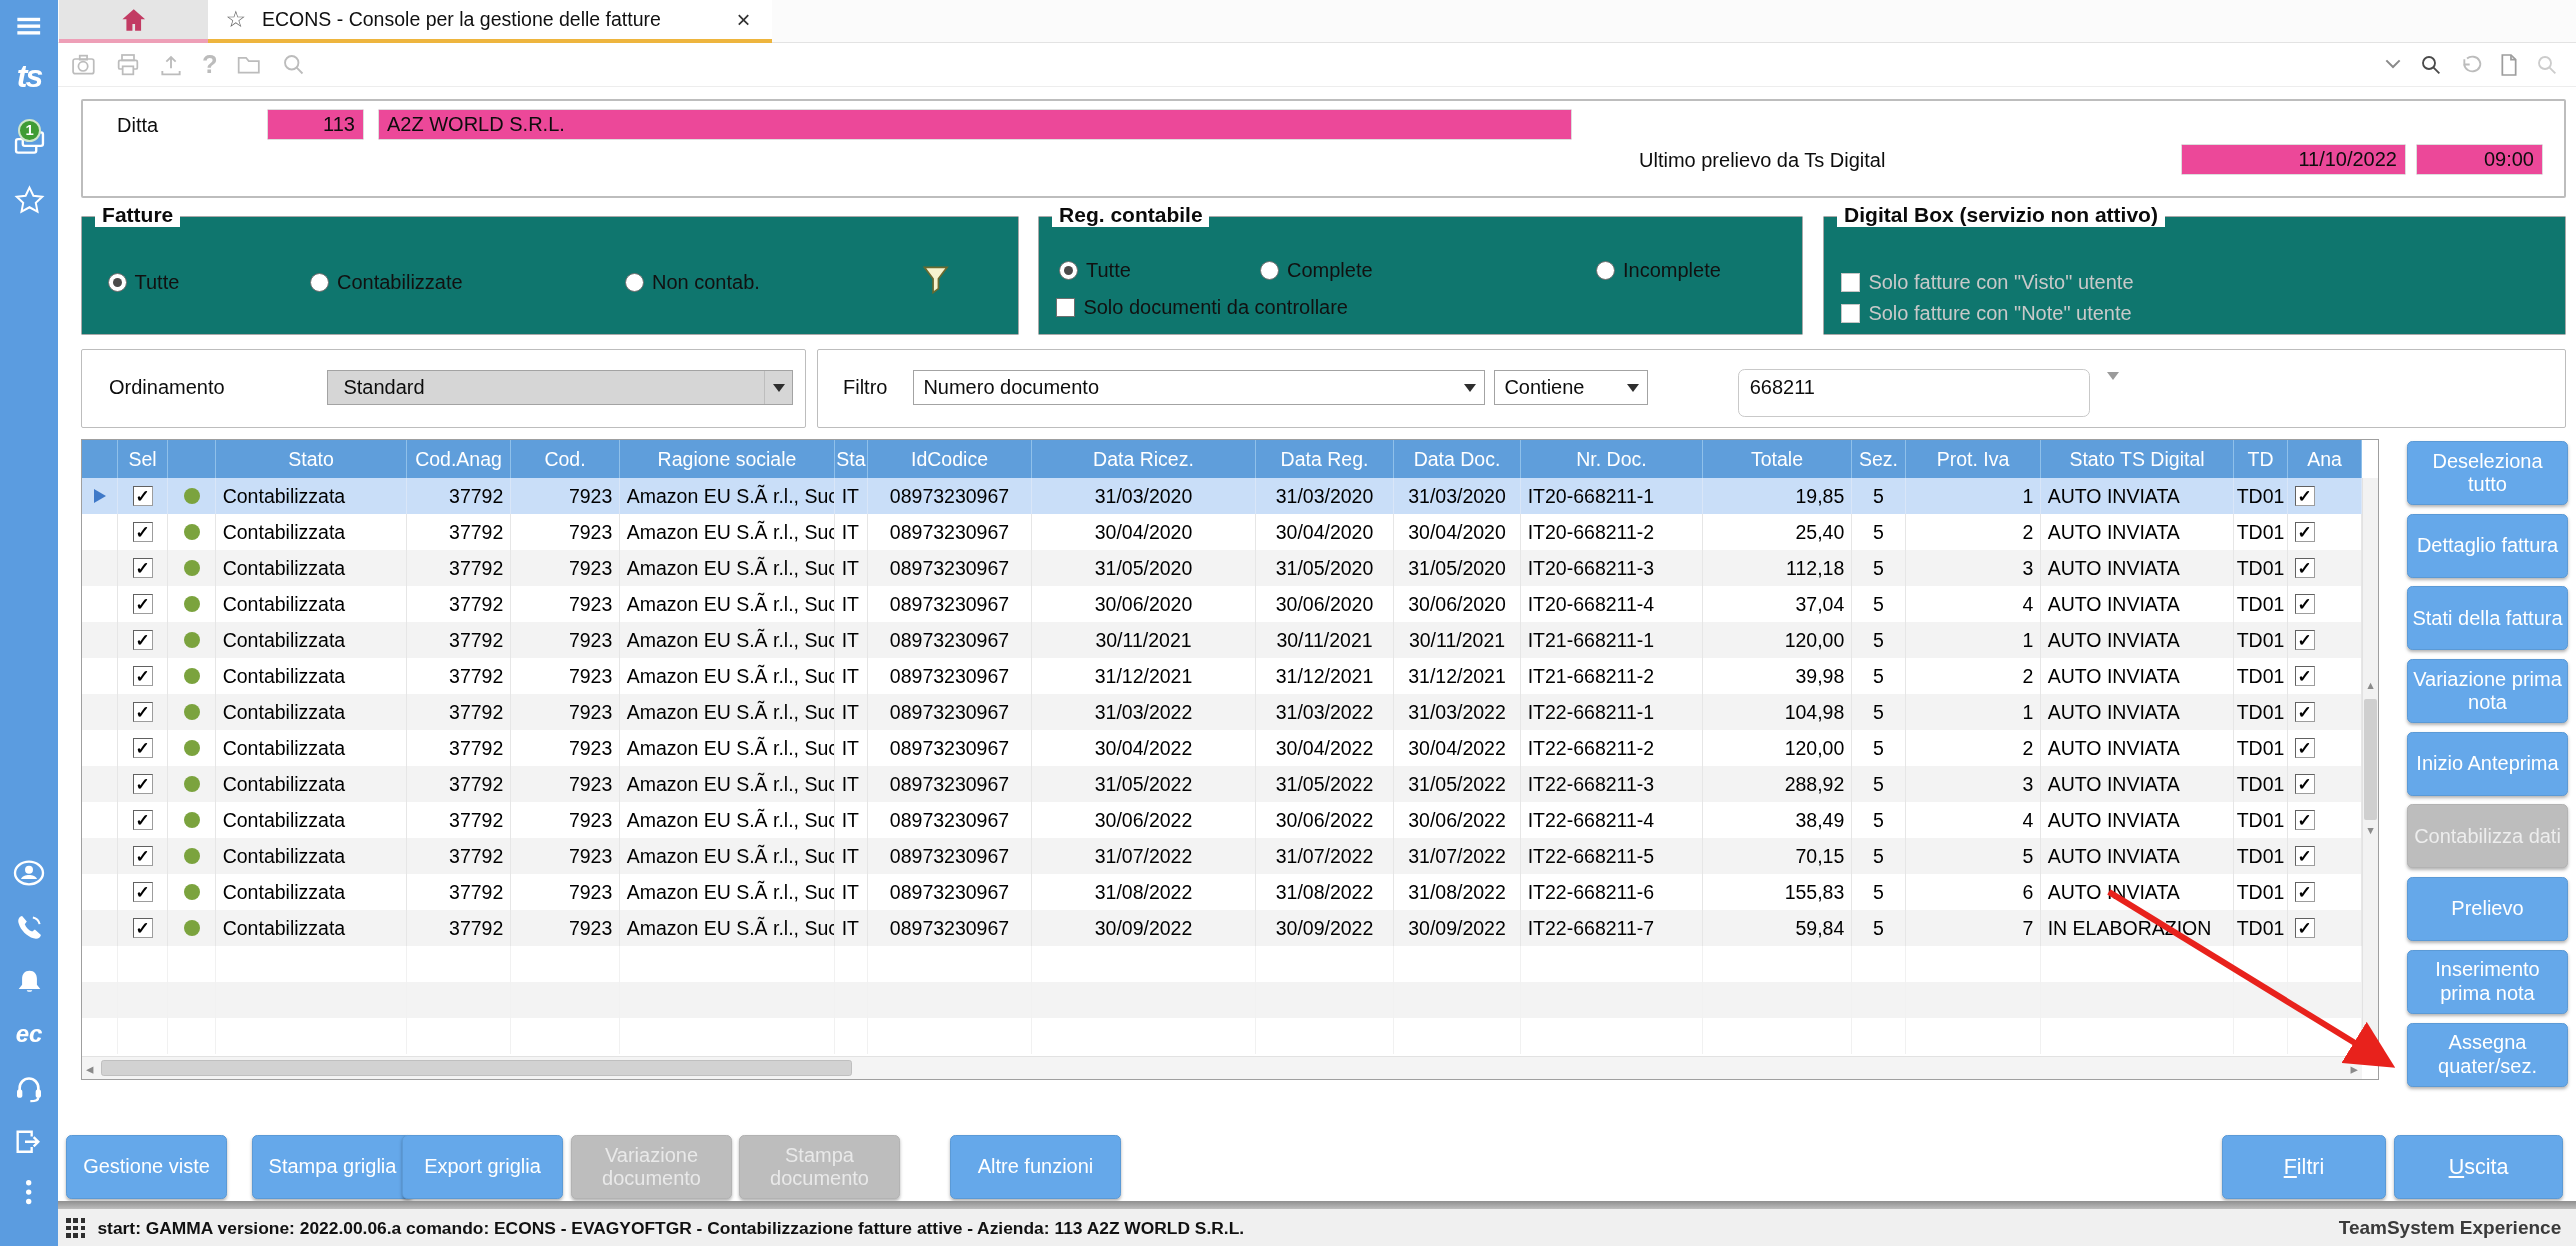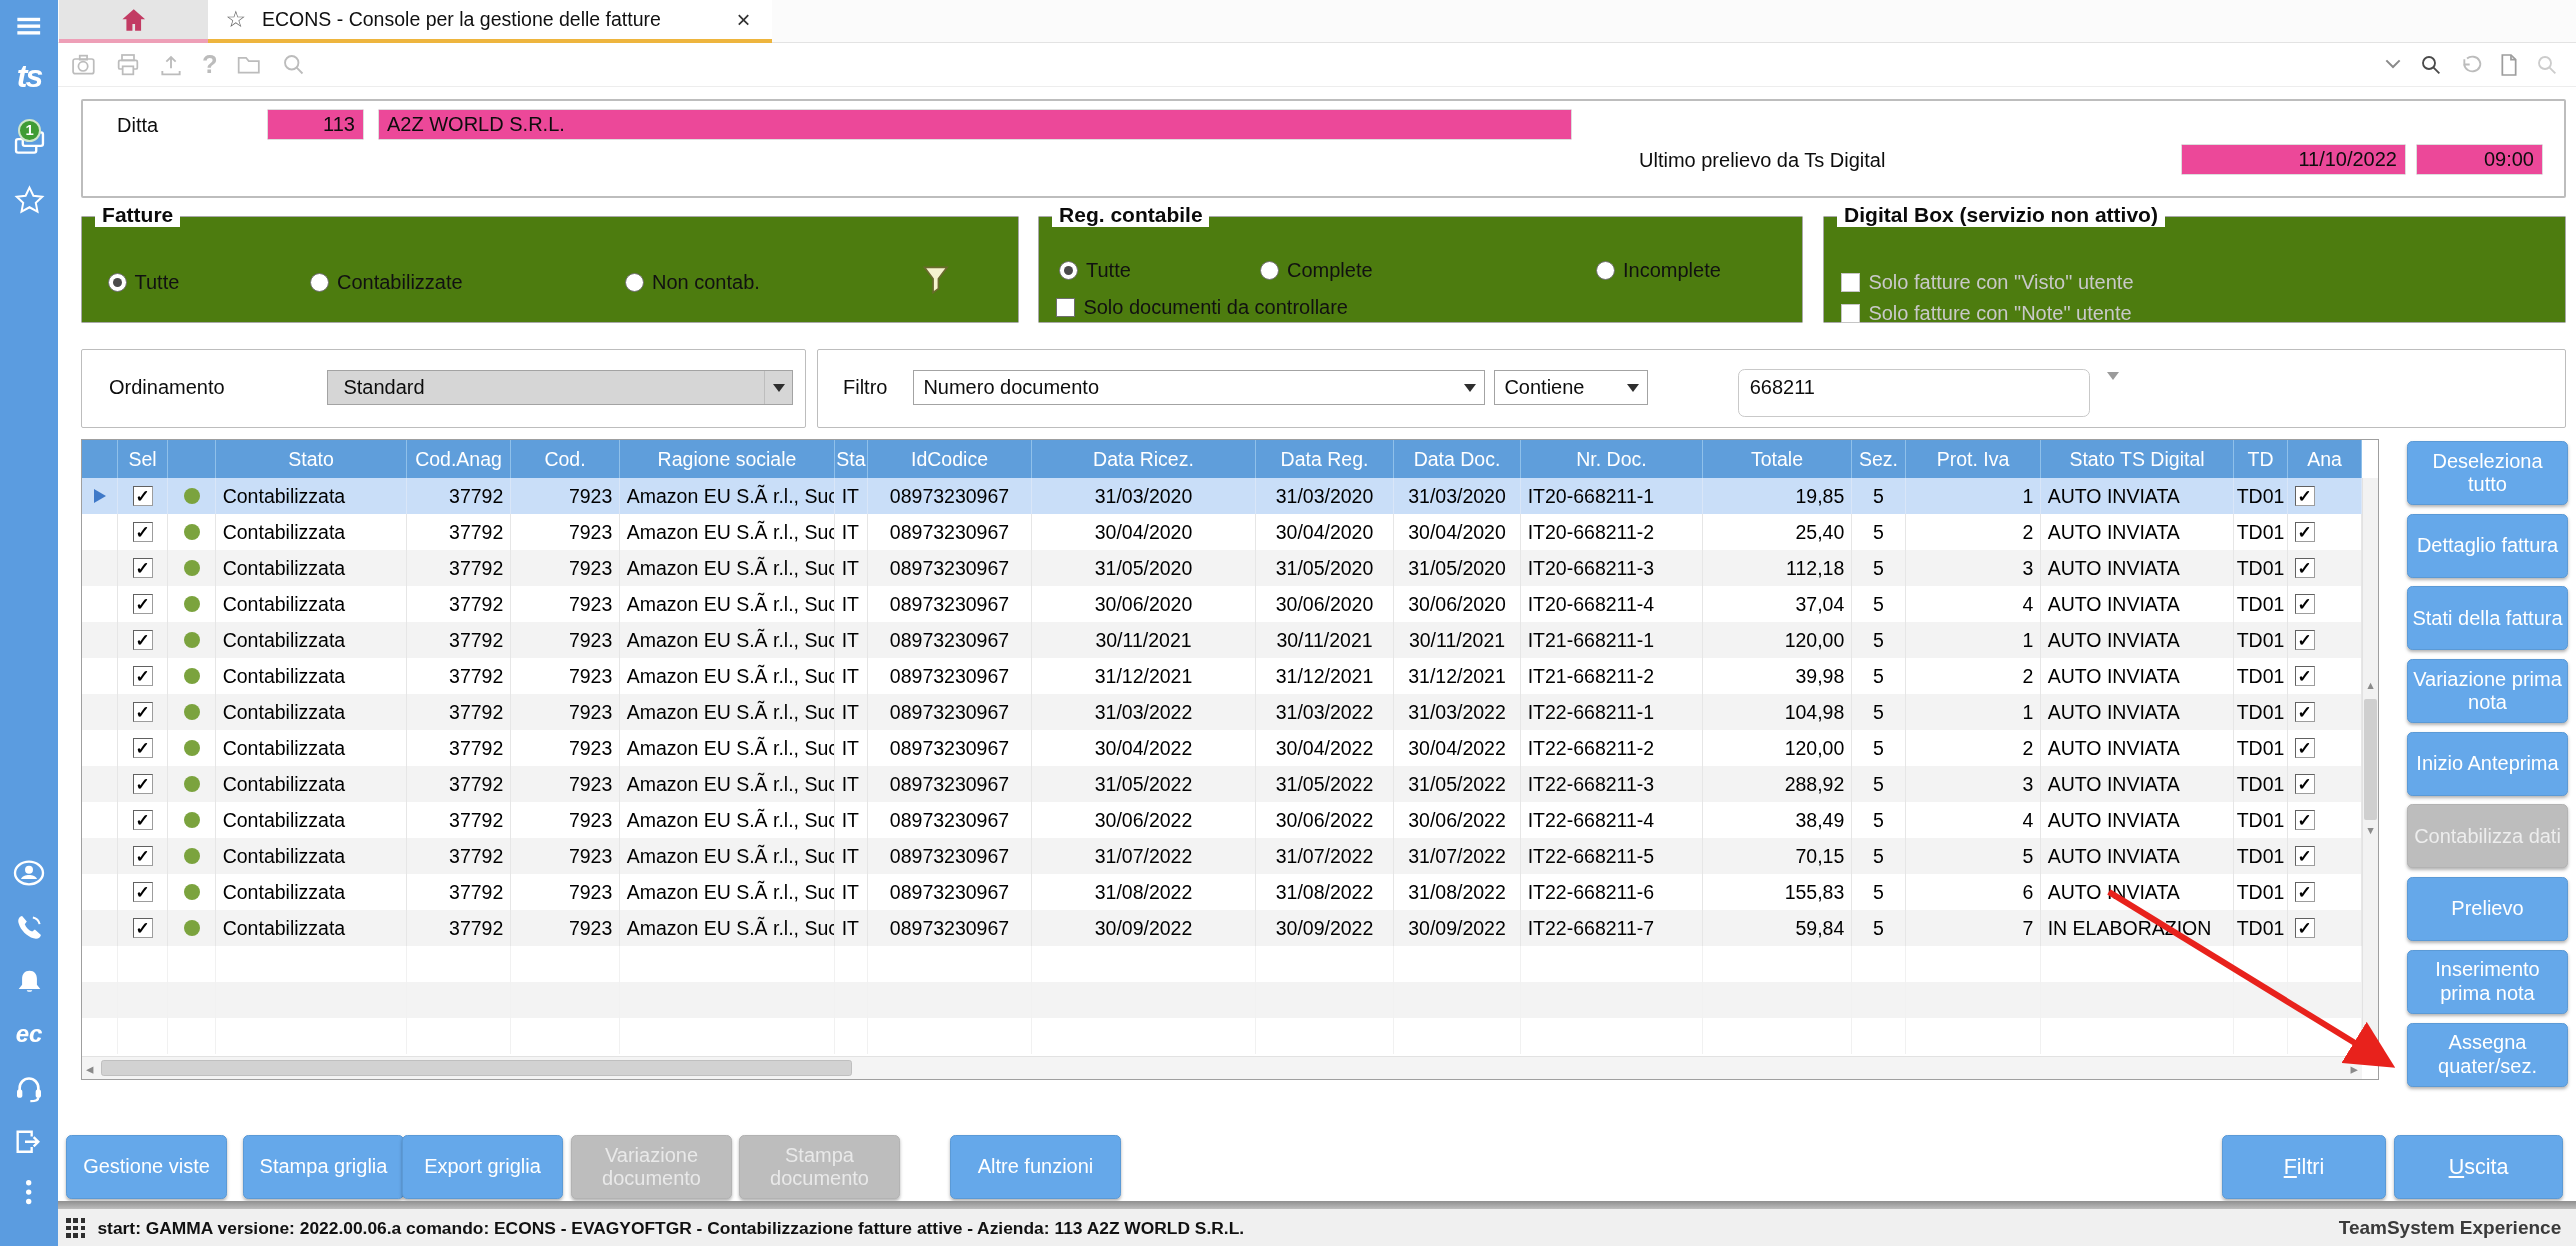--- a/index.html
+++ b/index.html
@@ -34,21 +34,21 @@
 
   
   .panel { position:absolute; border:2px solid #bdbdbd; border-radius:2px; background:#fff; }
   #header-panel { left:81px; top:99px; width:2485px; height:99px; }
   .lbl { position:absolute; font-size:20px; color:#0d0d0d; line-height:31px; white-space:nowrap; }
   .ro-field { position:absolute; height:31px; background:#ec4899; border:1.3px solid #dddddd; border-radius:1.3px;
               font-size:20px; color:#0d0d0d; line-height:28px; padding:0 8px; white-space:nowrap; overflow:hidden; }
   .ro-field.rt { text-align:right; }
 
   
-  .group { position:absolute; top:216px; height:107px; border:1.3px solid #a9a9a9; border-radius:1.3px; background:#4d7c0f; }
+  .group { position:absolute; top:216px; height:119px; border:1.3px solid #a9a9a9; border-radius:1.3px; background:#0f766e; }
   .group-legend { position:absolute; top:-14px; left:13.4px; background:#fff; padding:0 6.7px; font-size:21px; font-weight:bold; color:#0a0a0a; white-space:nowrap; }
   .opt { position:absolute; display:flex; align-items:center; white-space:nowrap; }
   .opt .txt { margin-left:8px; font-size:20px; color:#111; }
   .opt.dis .txt { color:#c9c9c9; }
   .rdot { width:19px; height:19px; border-radius:50%; border:1.3px solid #6e6e6e; background:#fff; position:relative; flex:0 0 auto; }
   .rdot.on::after { content:''; position:absolute; inset:4px; border-radius:50%; background:#4b4b4b; }
   .cbox { width:19px; height:19px; border:1.3px solid #6e6e6e; background:#fff; flex:0 0 auto; }
   .cbox.dis { border-color:#c6c6c6; }
 
   
@@ -99,21 +99,21 @@
           display:flex; align-items:center; justify-content:center; text-align:center; padding:0 4px;
           box-shadow:0 2px 3.4px rgba(0,0,0,.3); font-family:"Liberation Sans", sans-serif; cursor:pointer; }
   .sbtn.disabled { background:#bdbdbd; border-color:#b3b3b3; color:#ededed; }
 
   
   #bottom-bar { position:absolute; left:0; top:1135px; width:2576px; height:64px; }
   .bbtn { position:absolute; top:0; height:64px; width:161px; border:0.7px solid #5b9ad6; border-radius:5.4px; background:#65a8ea;
           color:#fff; font-size:20px; line-height:23.5px; display:flex; align-items:center; justify-content:center; text-align:center;
           box-shadow:0 2px 3.4px rgba(0,0,0,.3); font-family:"Liberation Sans", sans-serif; cursor:pointer; }
   .bbtn.disabled { background:#bdbdbd; border-color:#b3b3b3; color:#e9e9e9; }
-  .bbtn:nth-child(1){ left:66px; } .bbtn:nth-child(2){ left:243px; } .bbtn:nth-child(3){ left:402px; }
+  .bbtn:nth-child(1){ left:66px; } .bbtn:nth-child(2){ left:252px; } .bbtn:nth-child(3){ left:402px; }
   .bbtn:nth-child(4){ left:571px; } .bbtn:nth-child(5){ left:739px; } .bbtn:nth-child(6){ left:950px; width:171px; }
   .fbtn { position:absolute; top:0; height:64px; border:0.7px solid #5b9ad6; border-radius:5.4px; background:#65a8ea; color:#fff;
           font-size:21.5px; display:flex; align-items:center; justify-content:center; box-shadow:0 2px 3.4px rgba(0,0,0,.3); cursor:pointer; }
   .fbtn span { display:block; }
   .fbtn span::first-letter { text-decoration:underline; }
   #filtri-btn { left:2222px; width:164px; }
   #uscita-btn { left:2394px; width:169px; }
 
   
   #gray-strip { position:absolute; left:58px; top:1201px; width:2518px; height:8px; background:linear-gradient(#8f8f8f,#bdbdbd); }

